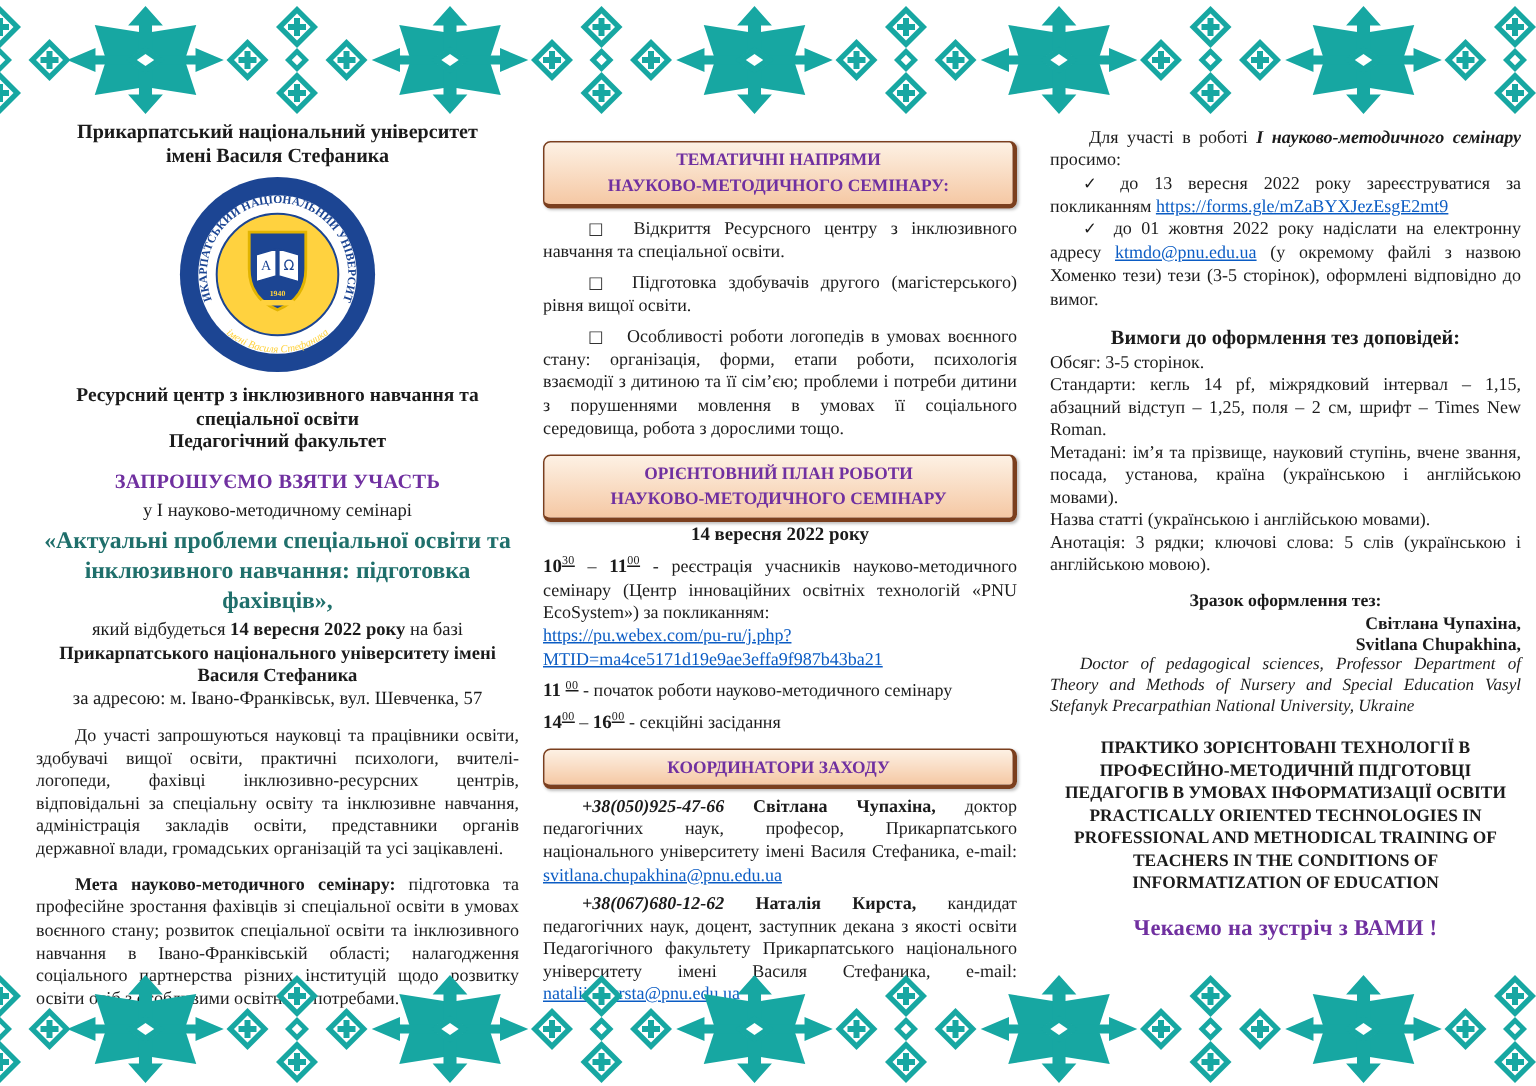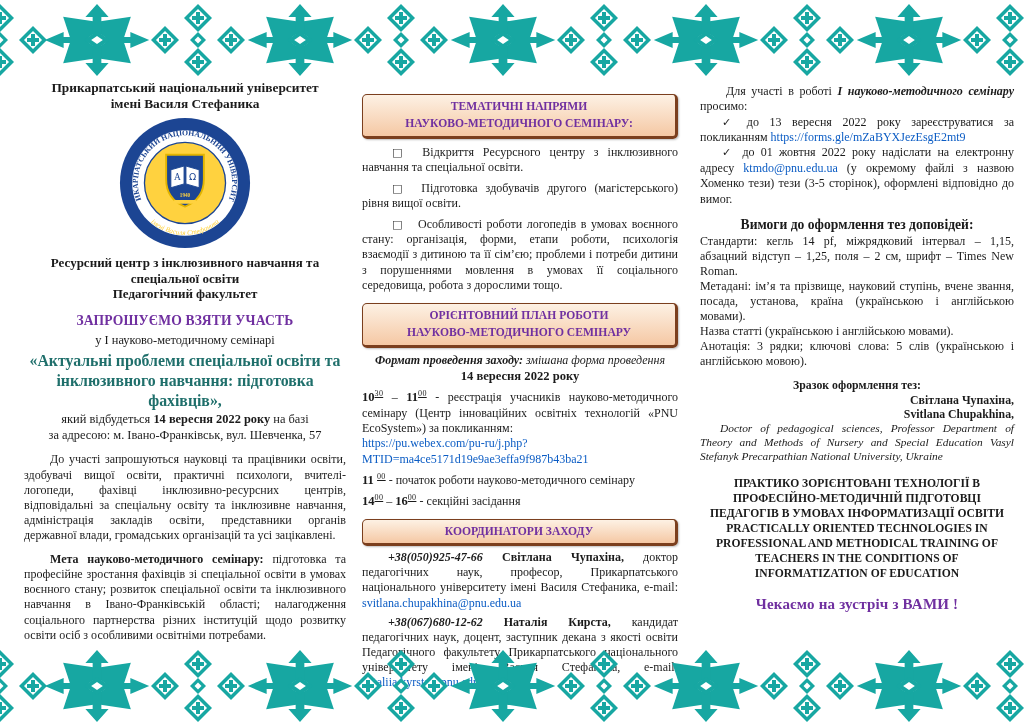--- a/index.html
+++ b/index.html
@@ -44,21 +44,21 @@
   .box1{margin-top:14px;}
   .box2{margin-top:10px;}
   .box3{margin-top:9px;}
   .bullet{ text-align:justify;text-indent:30px;margin-top:6px;line-height:1.26;}
   .bullet-glyph{font-family:"DejaVu Sans",sans-serif;font-size:11px;margin-right:14px;color:#333;}
   .check-glyph{font-family:"DejaVu Sans",sans-serif;font-size:11px;margin-right:8px;}
   .fmt{ text-align:center;margin-top:5px;line-height:1.25;}
   .sched{margin-top:5px;text-align:justify;line-height:1.28;}
   .time{font-weight:bold;font-size:12.6px;}
   .sup{font-size:8px;vertical-align:super;text-decoration:underline;font-weight:normal;letter-spacing:.3px;}
-  a.link{color:var(--link_blue);cursor:pointer;overflow-wrap:anywhere;}
+  a.link{color:var(--link_blue);text-decoration:underline;cursor:pointer;overflow-wrap:anywhere;}
   .coord{ text-align:justify;text-indent:26px;margin-top:4px;line-height:1.26;}
   .intro{ text-align:justify;text-indent:26px;margin-top:2px;line-height:1.28;}
   .check-item{text-align:justify;text-indent:22px;line-height:1.28;}
   .req-head{font-weight:bold;font-size:13.6px;text-align:center;margin-top:10px;}
   .req-line{text-align:justify;line-height:1.25;}
   .sample-head{font-weight:bold;text-align:center;margin-top:9px;font-size:11.8px;}
   .sample-name{font-weight:bold;text-align:right;font-size:11.8px;}
   .sample-desc{font-style:italic;text-align:justify;text-indent:20px;font-size:11.4px;line-height:1.22;}
   .topic{font-weight:bold;text-align:center;font-size:11.6px;line-height:1.3;margin-top:12px;}
   .closing{color:var(--purple);font-weight:bold;text-align:center;font-size:15px;margin-top:14px;letter-spacing:.2px;}
@@ -148,20 +148,21 @@
       <div class="center-name">
         <div>Ресурсний центр з інклюзивного навчання та спеціальної освіти</div>
         <div>Педагогічний факультет</div>
       </div>
       <div class="invite">ЗАПРОШУЄМО ВЗЯТИ УЧАСТЬ</div>
       <div class="invite-sub">у І науково-методичному семінарі</div>
       <div class="sem-title">«Актуальні проблеми спеціальної освіти та інклюзивного навчання: підготовка фахівців»,</div>
       <div class="date-line">
         <span>який відбудеться </span><span class="b">14 вересня 2022 року</span><span> на базі</span>
       </div>
+      <div class="host">Прикарпатського національного університету імені Василя Стефаника</div>
       <div class="address">за адресою: м. Івано-Франківськ, вул. Шевченка, 57</div>
       <div class="para">До участі запрошуються науковці та працівники освіти, здобувачі вищої освіти, практичні психологи, вчителі-логопеди, фахівці інклюзивно-ресурсних центрів, відповідальні за спеціальну освіту та інклюзивне навчання, адміністрація закладів освіти, представники органів державної влади, громадських організацій та усі зацікавлені.</div>
       <div class="para">
         <span class="b">Мета науково-методичного семінару:</span><span> підготовка та професійне зростання фахівців зі спеціальної освіти в умовах воєнного стану; розвиток спеціальної освіти та інклюзивного навчання в Івано-Франківській області; налагодження соціального партнерства різних інституцій щодо розвитку освіти осіб з особливими освітніми потребами.</span>
       </div>
     </div>
 
     <div class="col c-mid">
       <div class="pbox box1">
         <div>ТЕМАТИЧНІ НАПРЯМИ</div>
@@ -174,23 +175,20 @@
         <span class="bullet-glyph">□</span><span>Підготовка здобувачів другого (магістерського) рівня вищої освіти.</span>
       </div>
       <div class="bullet">
         <span class="bullet-glyph">□</span><span>Особливості роботи логопедів в умовах воєнного стану: організація, форми, етапи роботи, психологія взаємодії з дитиною та її сім’єю; проблеми і потреби дитини з порушеннями мовлення в умовах її соціального середовища, робота з дорослими тощо.</span>
       </div>
 
       <div class="pbox box2">
         <div>ОРІЄНТОВНИЙ ПЛАН РОБОТИ</div>
         <div>НАУКОВО-МЕТОДИЧНОГО СЕМІНАРУ</div>
       </div>
-      <div class="fmt">
-        <span class="bi">Формат проведення заходу:</span><span class="i"> змішана форма проведення</span>
-      </div>
       <div class="center b" style="font-size:12.6px;margin-top:1px;">14 вересня 2022 року</div>
       <div class="sched">
         <span class="time">10</span><span class="sup">30</span><span> – </span><span class="time">11</span><span class="sup">00</span><span> - реєстрація учасників науково-методичного семінару (Центр інноваційних освітніх технологій «PNU EcoSystem») за покликанням:</span>
       </div>
       <div style="line-height:1.28;">
         <a class="link">https://pu.webex.com/pu-ru/j.php?MTID=ma4ce5171d19e9ae3effa9f987b43ba21</a>
       </div>
       <div class="sched">
         <span class="time">11 </span><span class="sup">00</span><span> - початок роботи науково-методичного семінару</span>
       </div>
@@ -212,20 +210,21 @@
         <span>Для участі в роботі </span><span class="bi">І науково-методичного семінару</span><span> просимо:</span>
       </div>
       <div class="check-item">
         <span class="check-glyph">✓</span><span>до 13 вересня 2022 року зареєструватися за покликанням </span><a class="link">https://forms.gle/mZaBYXJezEsgE2mt9</a>
       </div>
       <div class="check-item">
         <span class="check-glyph">✓</span><span>до 01 жовтня 2022 року надіслати на електронну адресу </span><a class="link">ktmdo@pnu.edu.ua</a><span> (у окремому файлі з назвою Хоменко тези) тези (3-5 сторінок), оформлені відповідно до вимог.</span>
       </div>
 
       <div class="req-head">Вимоги до оформлення тез доповідей:</div>
+      <div class="req-line">Обсяг: 3-5 сторінок.</div>
       <div class="req-line">Стандарти: кегль 14 pf, міжрядковий інтервал – 1,15, абзацний відступ – 1,25, поля – 2 см, шрифт – Times New Roman.</div>
       <div class="req-line">Метадані: ім’я та прізвище, науковий ступінь, вчене звання, посада, установа, країна (українською і англійською мовами).</div>
       <div class="req-line">Назва статті (українською і англійською мовами).</div>
       <div class="req-line">Анотація: 3 рядки; ключові слова: 5 слів (українською і англійською мовою).</div>
 
       <div class="sample-head">Зразок оформлення тез:</div>
       <div class="sample-name">Світлана Чупахіна,</div>
       <div class="sample-name">Svitlana Chupakhina,</div>
       <div class="sample-desc">Doctor of pedagogical sciences, Professor Department of Theory and Methods of Nursery and Special Education Vasyl Stefanyk Precarpathian National University, Ukraine</div>
 

